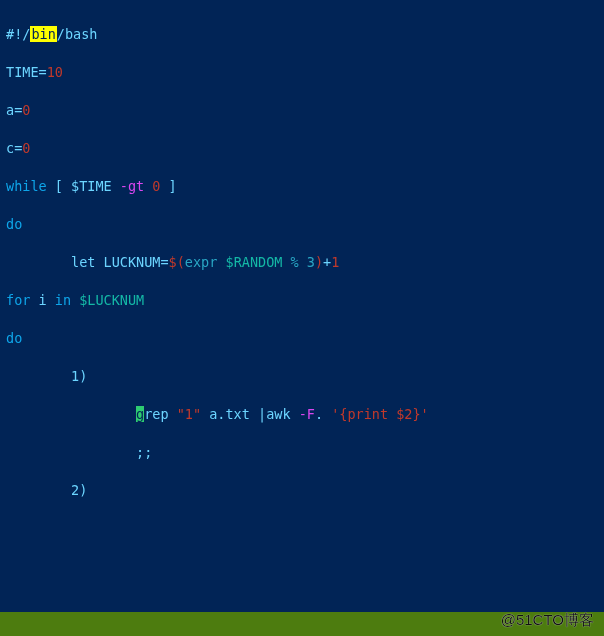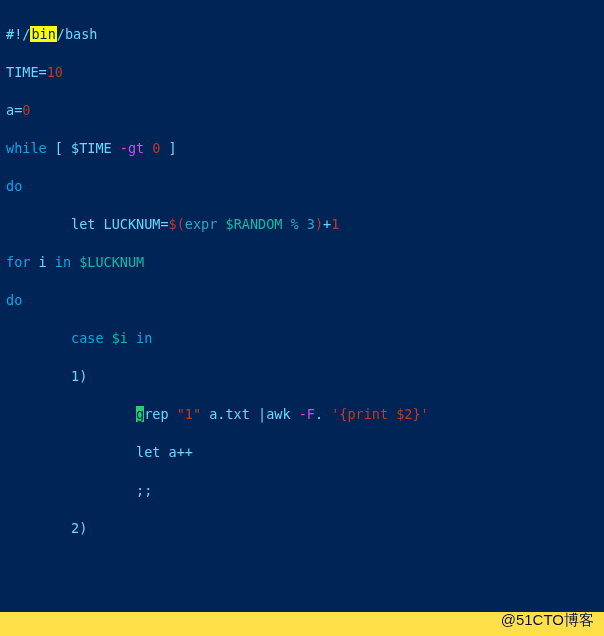--- a/index.html
+++ b/index.html
@@ -22,39 +22,38 @@
   .hl-bg{background:#ffff00;color:#012456;padding:0 1px;}
   .cursor{background:#2ecc71;color:#012456;}
   .watermark{
     position:absolute;right:10px;bottom:6px;
     color:#111;font-family:Arial,Helvetica,sans-serif;
     font-size:15px;background:rgba(255,255,255,0);
     text-shadow:0 0 1px #fff;
   }
   .wm-wrap{
     position:absolute;right:0;bottom:0;
-    width:604px;height:24px;background:#fde047;
+    width:604px;height:24px;background:#4d7c0f;
   }
 </style>
 </head>
 <body>
 
 <div class="terminal">
 <div><span class="cyan">#!/</span><span class="hl-bg">bin</span><span class="cyan">/bash</span></div>
 <div><span class="cyan">TIME</span><span class="cyan">=</span><span class="red">10</span></div>
 <div><span class="cyan">a</span><span class="cyan">=</span><span class="red">0</span></div>
+<div><span class="cyan">c</span><span class="cyan">=</span><span class="red">0</span></div>
 <div><span class="yellow">while </span><span class="cyan">[</span><span> </span><span class="cyan">$TIME</span><span class="pink"> -gt </span><span class="red">0</span><span class="cyan"> ]</span></div>
 <div><span class="yellow">do</span></div>
 <div><span>        </span><span class="cyan">let </span><span class="cyan">LUCKNUM</span><span class="cyan">=</span><span class="red">$(</span><span class="cyanB">expr </span><span class="green">$RANDOM</span><span class="cyanB"> % </span><span class="cyanB">3</span><span class="red">)</span><span class="cyan">+</span><span class="red">1</span></div>
 <div><span class="yellow">for </span><span class="cyan">i </span><span class="yellow">in </span><span class="green">$LUCKNUM</span></div>
 <div><span class="yellow">do</span></div>
-<div><span>        </span><span class="yellow">case </span><span class="green">$i </span><span class="yellow">in</span></div>
 <div><span>        </span><span class="cyan">1)</span></div>
 <div><span>                </span><span class="cursor">g</span><span class="cyan">rep </span><span class="red">"1"</span><span class="cyan"> a.txt |</span><span class="cyan">awk </span><span class="pink">-F</span><span class="cyan">. </span><span class="red">'{print $2}'</span></div>
-<div><span>                </span><span class="cyan">let a++</span></div>
 <div><span>                </span><span class="cyan">;;</span></div>
 <div><span>        </span><span class="cyan">2)</span></div>
 
 
 
 
 
 
 
 

